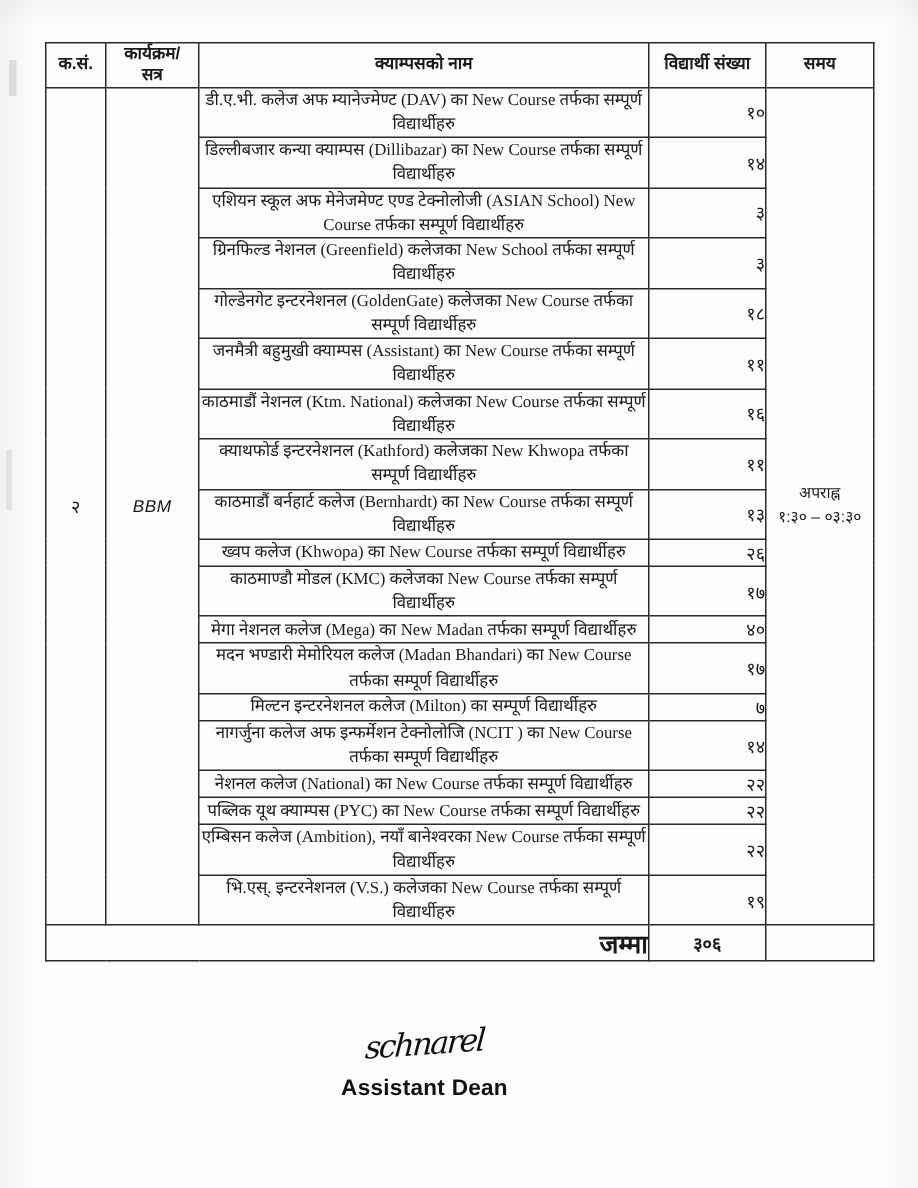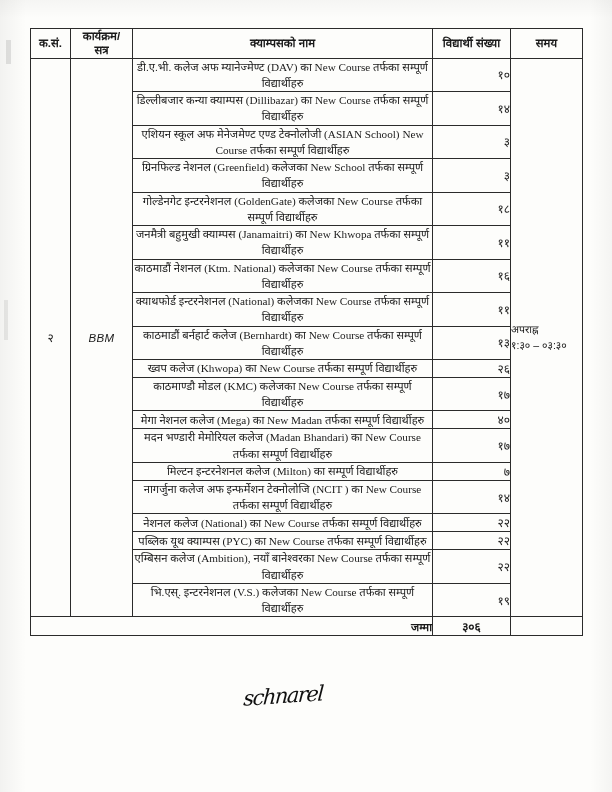--- a/index.html
+++ b/index.html
@@ -100,31 +100,32 @@
     font-size: 12px;
     font-family: "Liberation Sans", "DejaVu Sans", sans-serif;
   }
   td.prog {
     font-family: "Liberation Sans", "DejaVu Sans", sans-serif;
     font-size: 11.5px;
     letter-spacing: 0.3px;
     font-style: italic;
   }
   td.time {
+    text-align: center;
     font-size: 10.5px;
     line-height: 1.5;
     font-family: "Liberation Sans", "DejaVu Sans", sans-serif;
   }
   .time-inner { display: block; }
 
   td.total-label {
     text-align: right;
     padding: 4px 10px 5px 0;
     font-weight: bold;
-    font-size: 11px;
+    font-size: 17px;
     font-family: "Liberation Sans", "DejaVu Sans", sans-serif;
   }
   td.total-count {
     text-align: center;
     font-weight: bold;
     font-size: 12px;
     font-family: "Liberation Sans", "DejaVu Sans", sans-serif;
     margin-top: 32px;
   }
 
@@ -202,29 +203,29 @@
           </tr>
           <tr>
             <td class="campus">ग्रिनफिल्ड नेशनल (Greenfield) कलेजका New School तर्फका सम्पूर्ण विद्यार्थीहरु</td>
             <td class="count">३</td>
           </tr>
           <tr>
             <td class="campus">गोल्डेनगेट इन्टरनेशनल (GoldenGate) कलेजका New Course तर्फका सम्पूर्ण विद्यार्थीहरु</td>
             <td class="count">१८</td>
           </tr>
           <tr>
-            <td class="campus">जनमैत्री बहुमुखी क्याम्पस (Janamaitri) का New Khwopa तर्फका सम्पूर्ण विद्यार्थीहरु</td>
+            <td class="campus">जनमैत्री बहुमुखी क्याम्पस (Assistant) का New Course तर्फका सम्पूर्ण विद्यार्थीहरु</td>
             <td class="count">११</td>
           </tr>
           <tr>
             <td class="campus">काठमाडौं नेशनल (Ktm. National) कलेजका New Course तर्फका सम्पूर्ण विद्यार्थीहरु</td>
             <td class="count">१६</td>
           </tr>
           <tr>
-            <td class="campus">क्याथफोर्ड इन्टरनेशनल (National) कलेजका New Course तर्फका सम्पूर्ण विद्यार्थीहरु</td>
+            <td class="campus">क्याथफोर्ड इन्टरनेशनल (Kathford) कलेजका New Khwopa तर्फका सम्पूर्ण विद्यार्थीहरु</td>
             <td class="count">११</td>
           </tr>
           <tr>
             <td class="campus">काठमाडौं बर्नहार्ट कलेज (Bernhardt) का New Course तर्फका सम्पूर्ण विद्यार्थीहरु</td>
             <td class="count">१३</td>
           </tr>
           <tr>
             <td class="campus">ख्वप कलेज (Khwopa) का New Course तर्फका सम्पूर्ण विद्यार्थीहरु</td>
             <td class="count">२६</td>
           </tr>
@@ -268,14 +269,15 @@
             <td class="total-label" colspan="3">जम्मा</td>
             <td class="total-count">३०६</td>
             <td>&nbsp;</td>
           </tr>
         </tbody>
     </table>
   </div>
 
   <div class="sign-block">
     <div class="signature">schnarel</div>
+    <div class="sign-title">Assistant Dean</div>
   </div>
 </div>
 
 </body></html>

